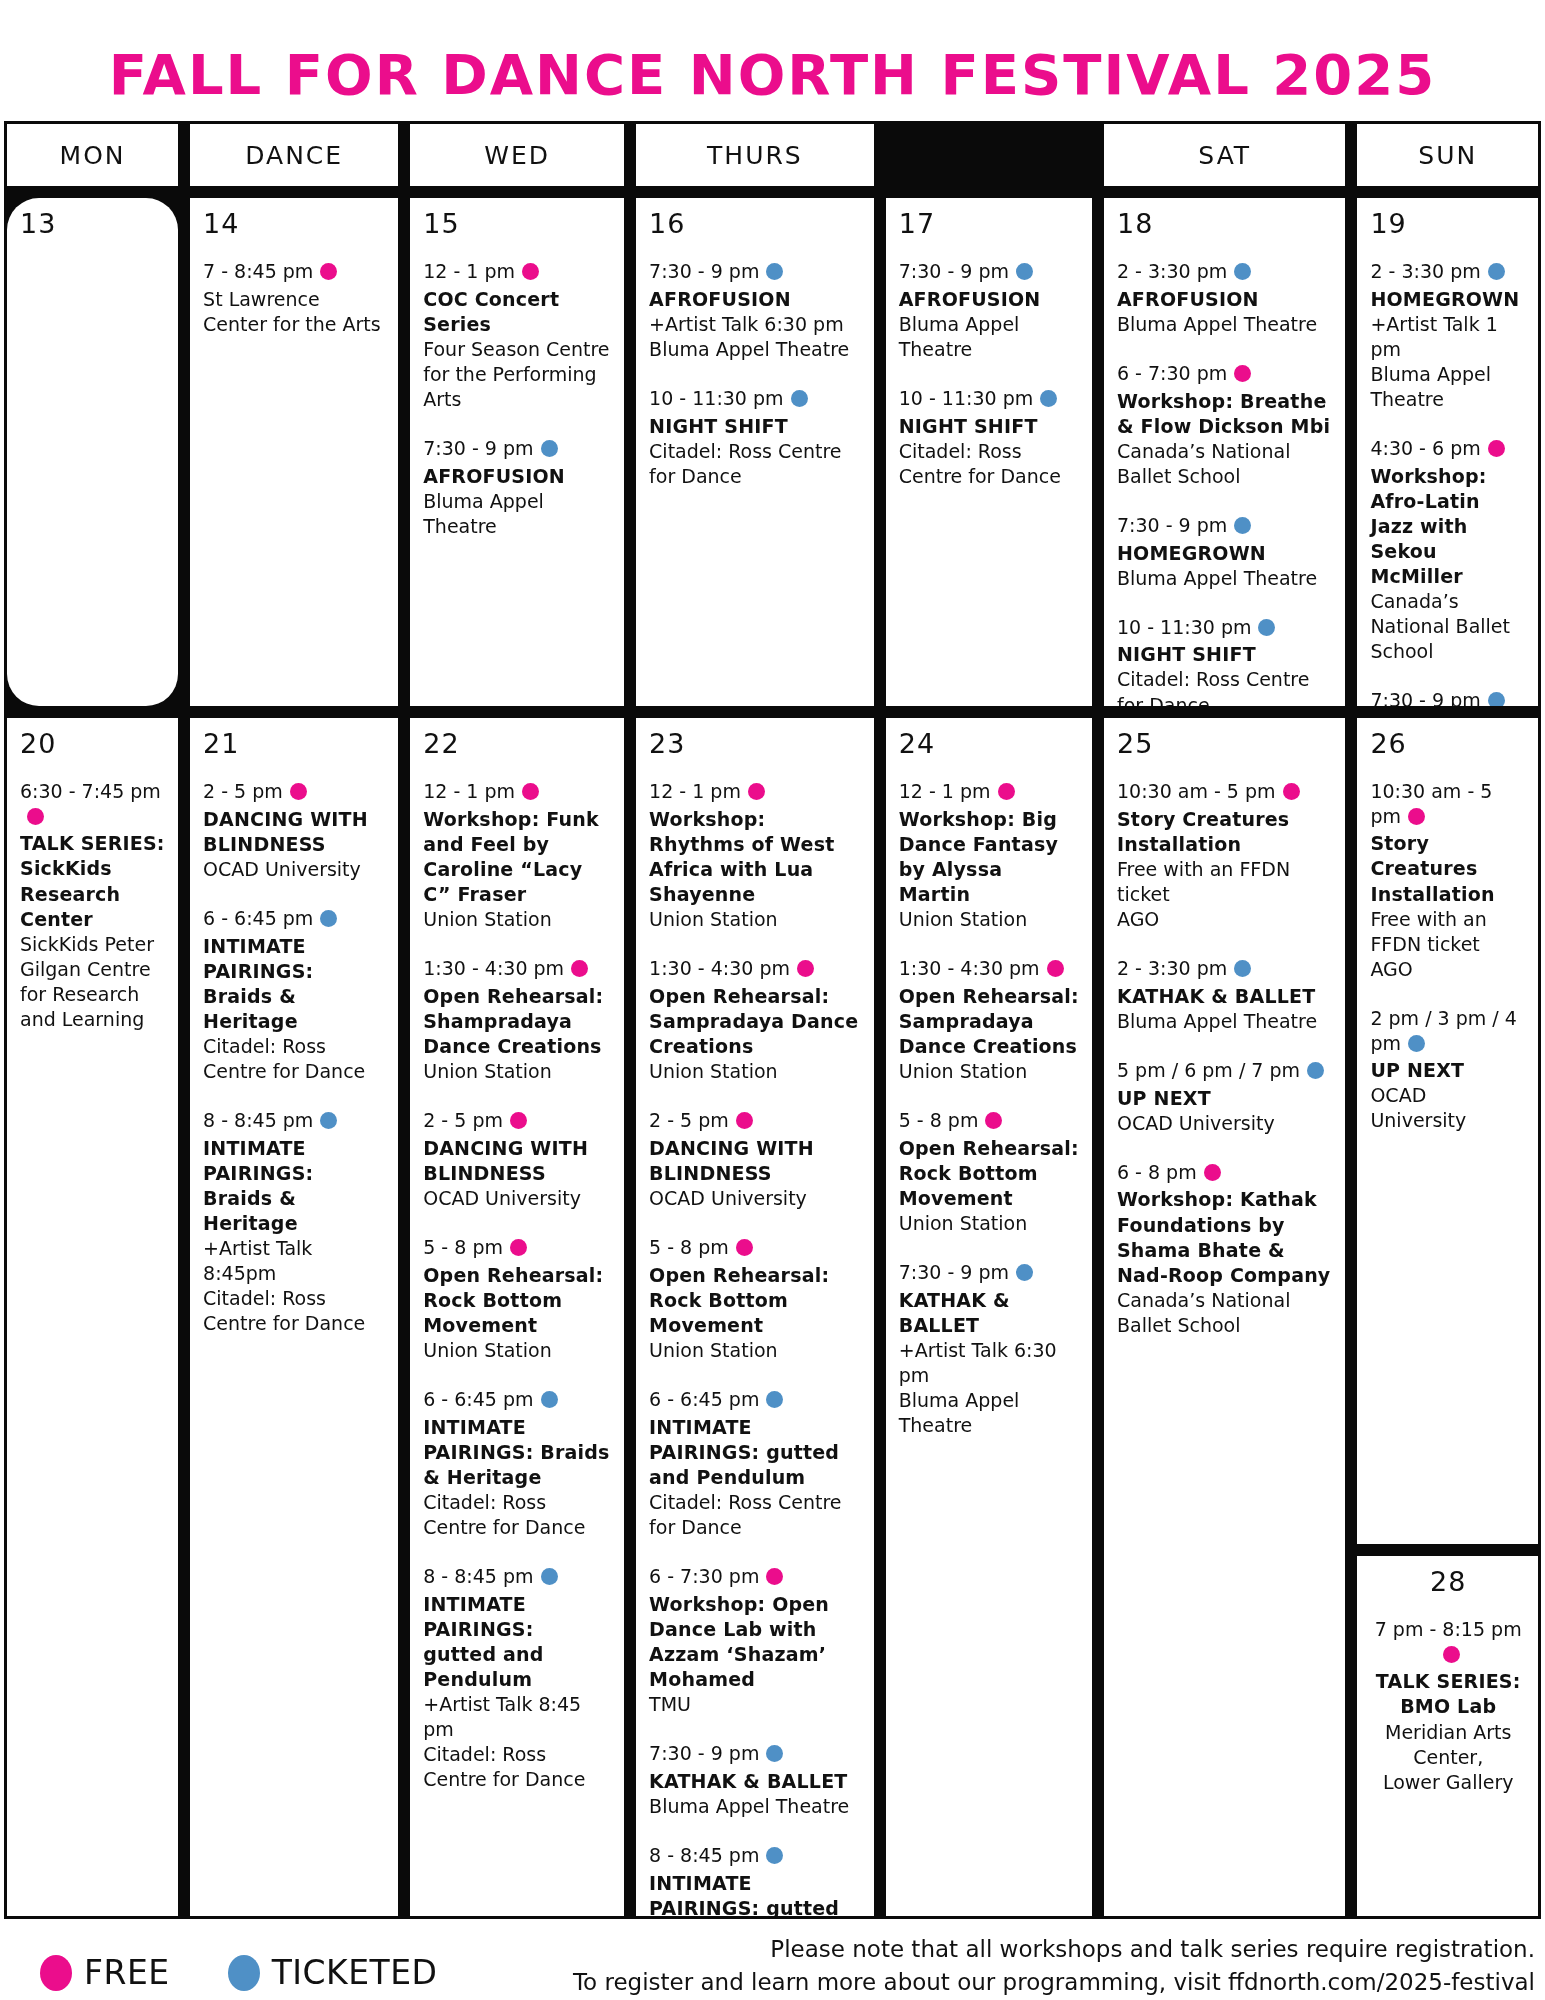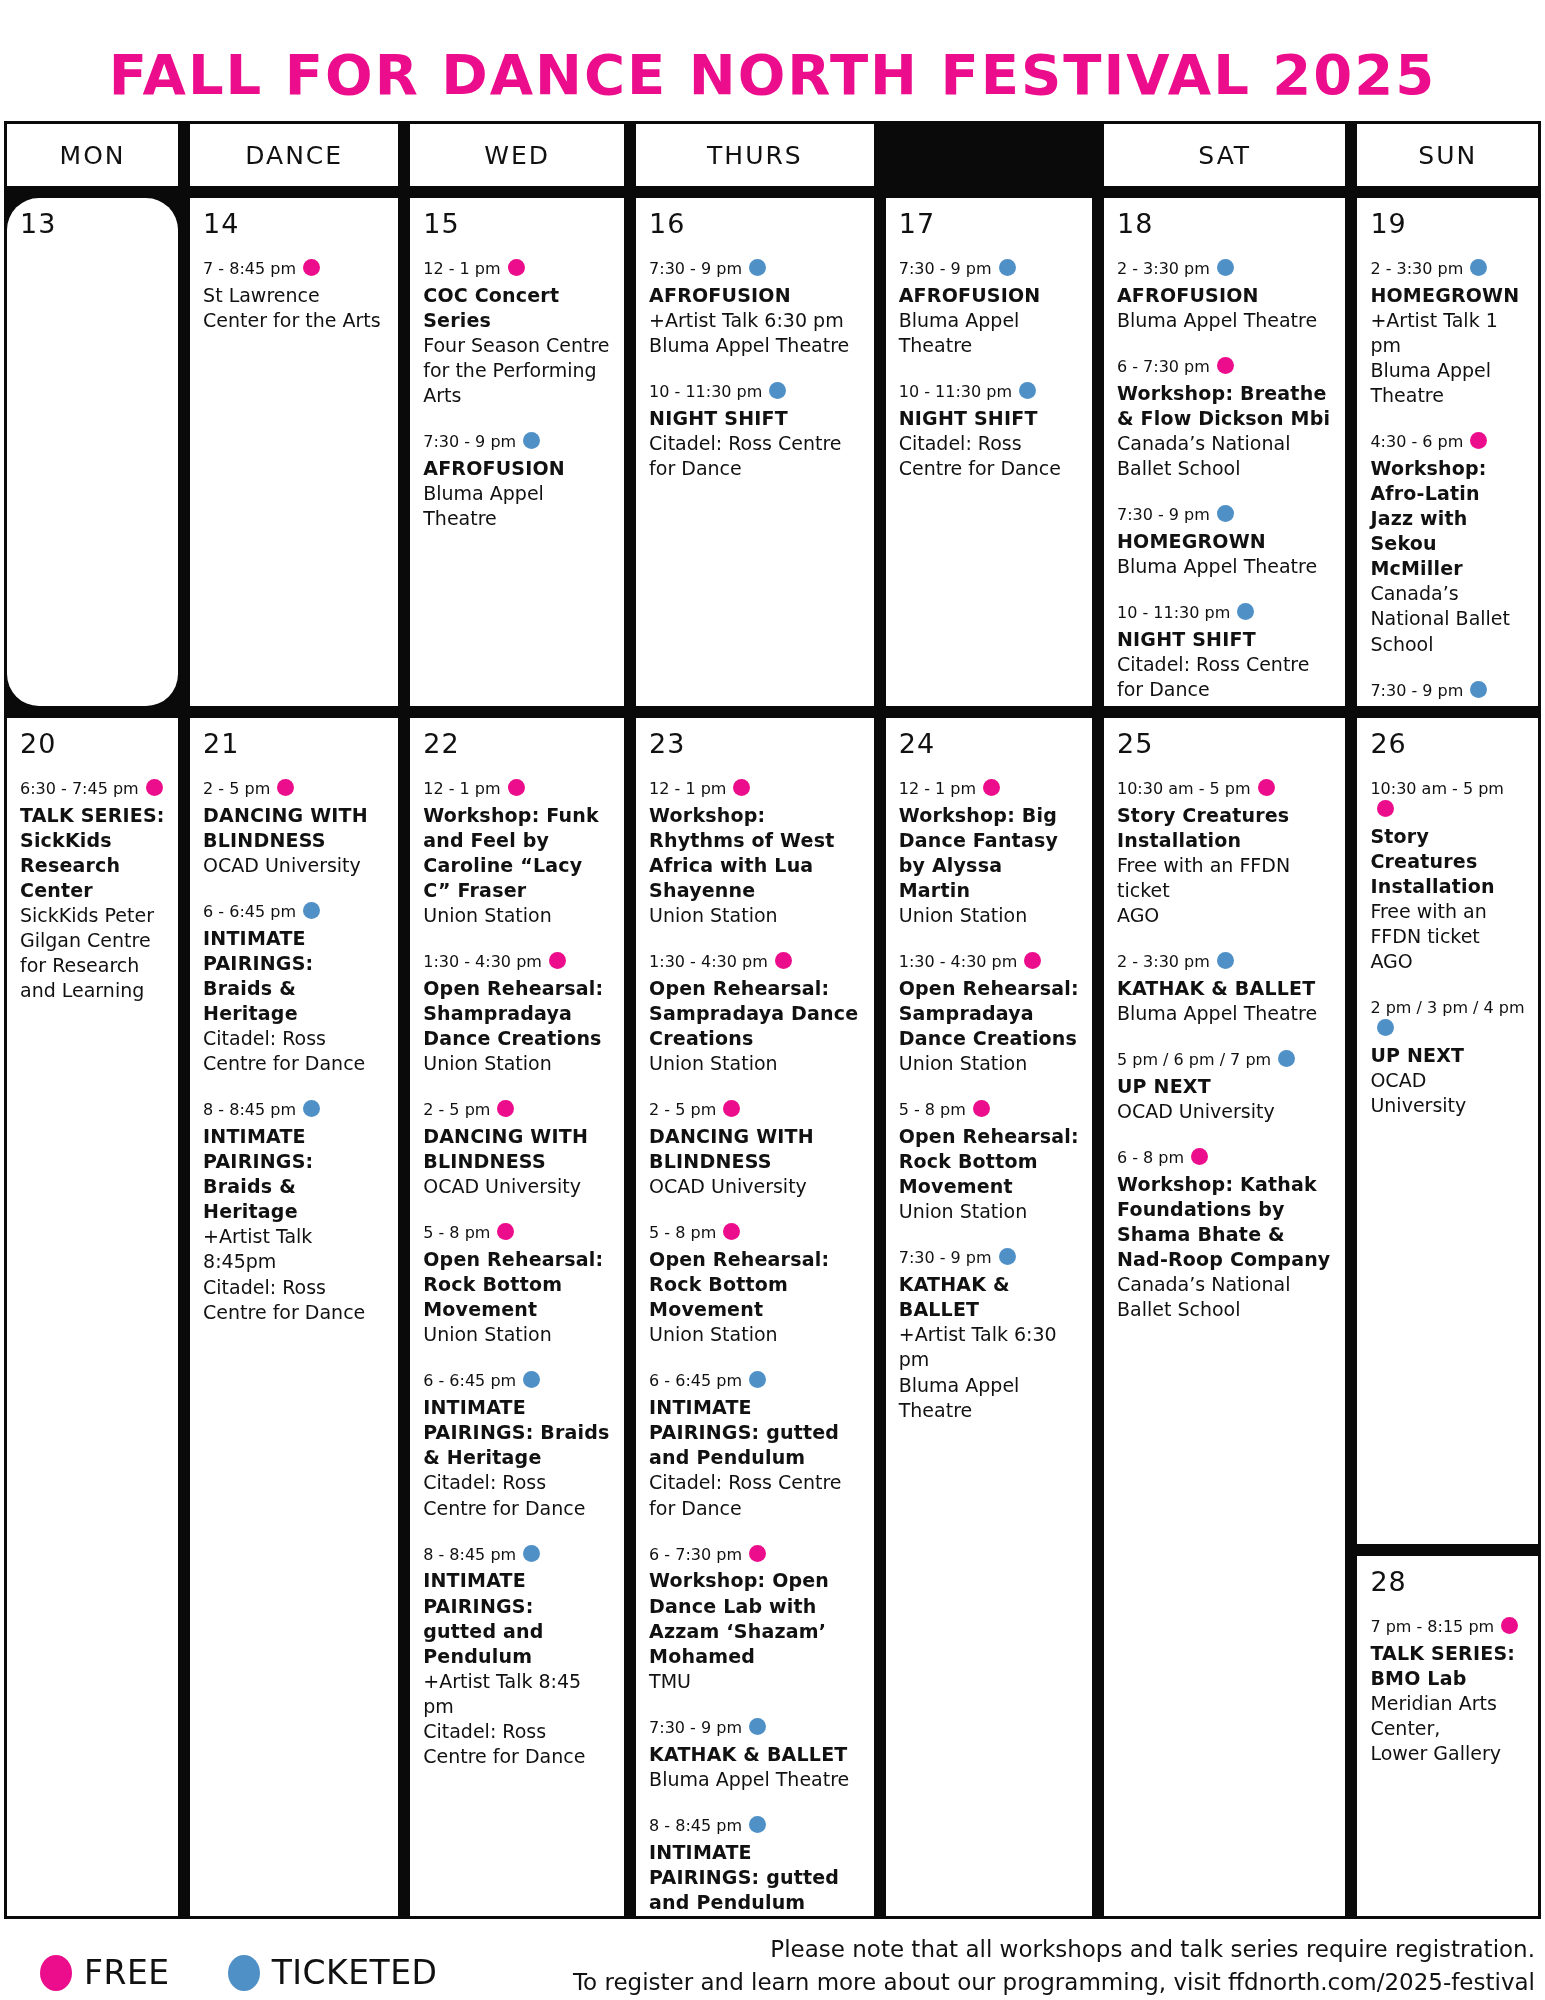--- a/index.html
+++ b/index.html
@@ -46,21 +46,21 @@
     overflow:hidden;
   }
   .date{
     font-size:27px;
     letter-spacing:1px;
     margin-bottom:20px;
   }
   .event{margin-bottom:24px;}
   .event:last-child{margin-bottom:0;}
   .time{
-    font-size:16px;
+    font-size:19px;
     margin-bottom:3px;
     line-height:1.3;
   }
   .dot{
     display:inline-block;
     width:17px;height:17px;
     border-radius:50%;
     margin-left:7px;
     vertical-align:-2px;
   }
@@ -358,21 +358,21 @@
         <div class="etitle">Story Creatures Installation</div>
         <div class="eline">Free with an FFDN ticket</div>
         <div class="eline">AGO</div>
       </div>
       <div class="event">
         <div class="time">2 pm / 3 pm / 4 pm<span class="dot ticketed"></span></div>
         <div class="etitle">UP NEXT</div>
         <div class="eline">OCAD University</div>
       </div>
     </div>
-    <div class="cell" style="grid-area: 4 / 7;">
+    <div class="cell" style="grid-area: 4 / 7; text-align: center;">
       <div class="date">28</div>
       <div class="event">
         <div class="time">7 pm - 8:15 pm<span class="dot free"></span></div>
         <div class="etitle">TALK SERIES: BMO Lab</div>
         <div class="eline">Meridian Arts Center,</div>
         <div class="eline">Lower Gallery</div>
       </div>
     </div>
   </div>
 

